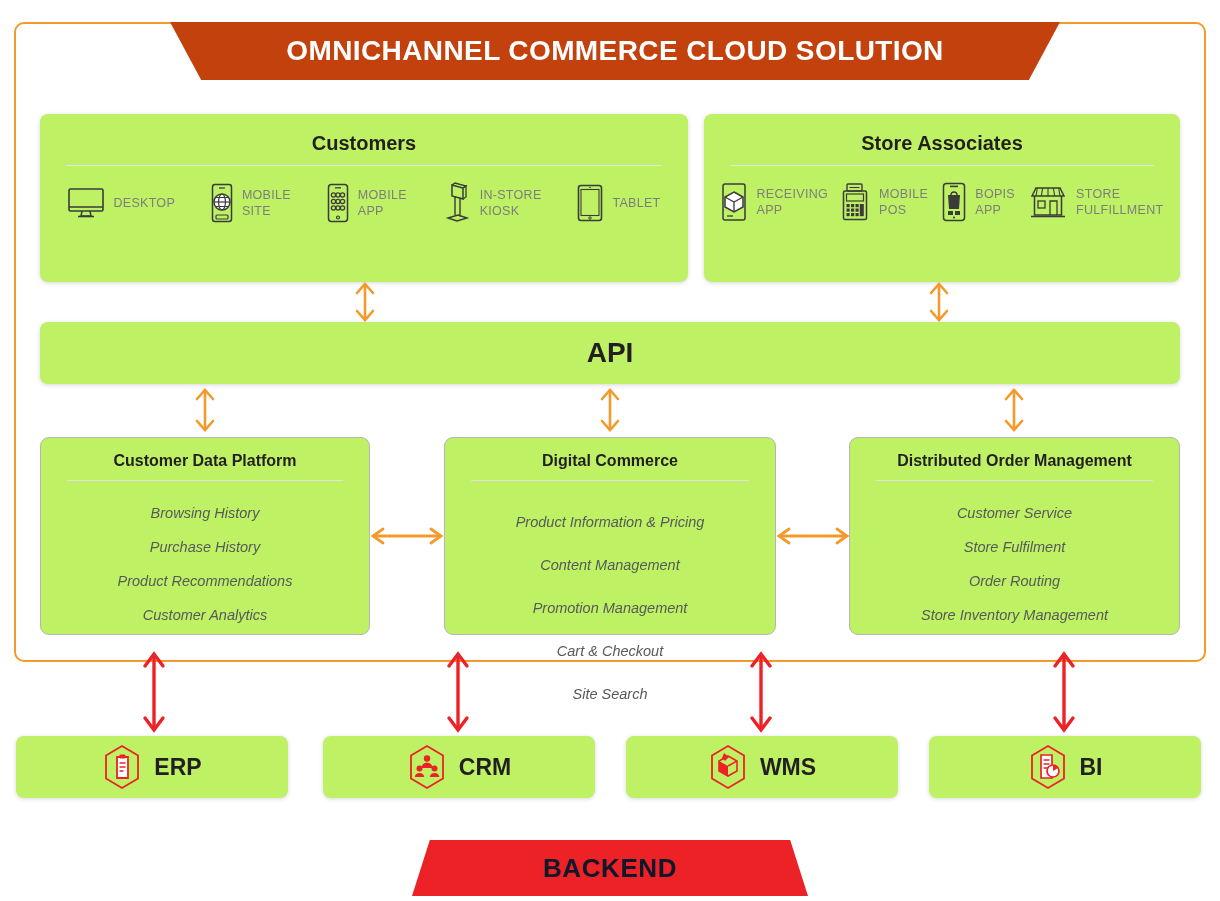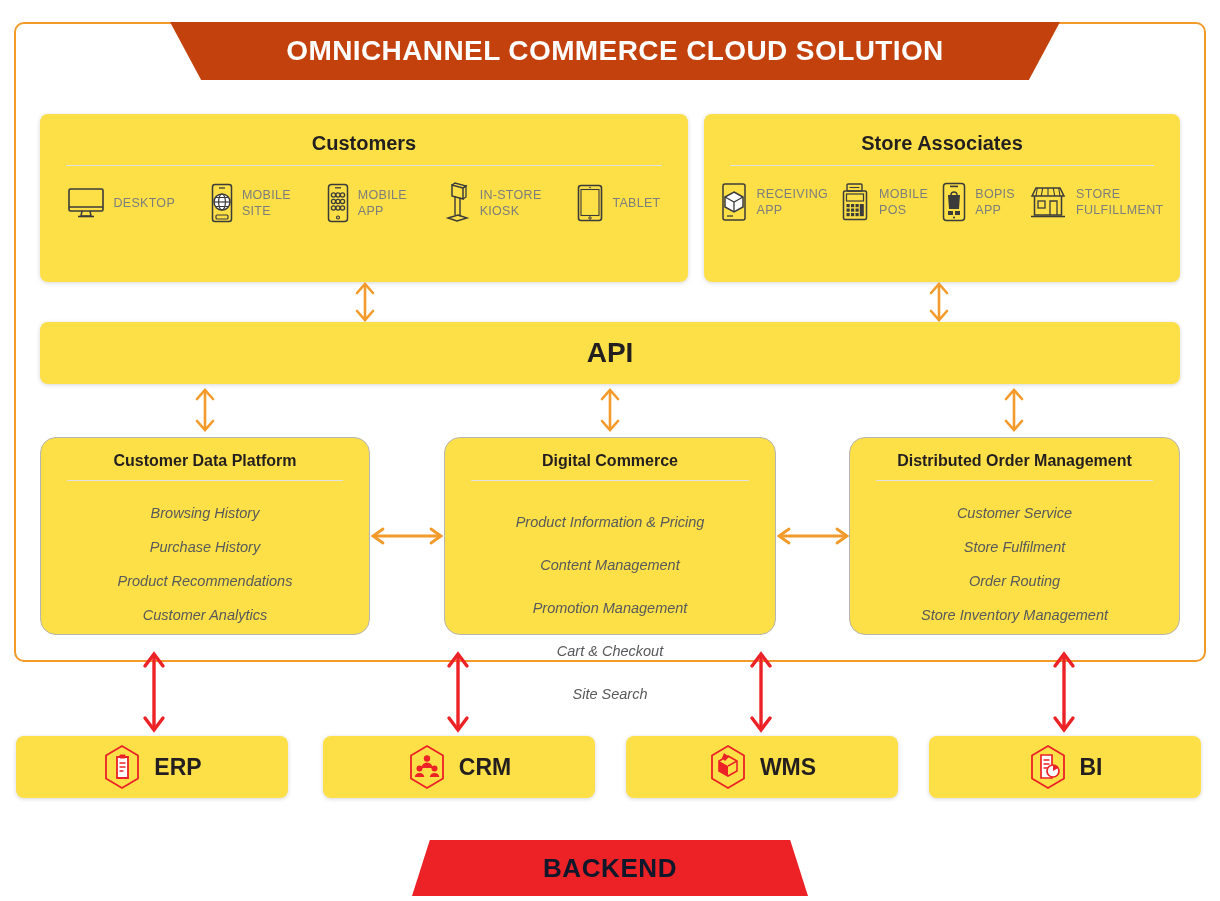--- a/index.html
+++ b/index.html
@@ -39,21 +39,21 @@
     left: 14px;
     top: 22px;
     width: 1192px;
     height: 640px;
     border: 2px solid #F39A2B;
     border-radius: 10px;
   }
 
   
   .card {
-    background: #fde047;
+    background: #bef264;
     border-radius: 8px;
     box-shadow: 0 1px 4px rgba(0,0,0,0.16);
     position: absolute;
   }
 
   .card-title {
     text-align: center;
     font-size: 20px;
     font-weight: bold;
     color: #231f20;
@@ -95,21 +95,21 @@
   
   #api-bar {
     left: 40px; top: 322px; width: 1140px; height: 62px;
     display: flex; align-items: center; justify-content: center;
   }
   #api-bar .card-title { font-size: 28px; }
 
   
   .cap-panel {
     border: 1px solid #b5b5b5;
-    border-radius: 16px;
+    border-radius: 9px;
     box-shadow: none;
     padding-top: 14px;
   }
   .cap-panel .card-title { font-size: 16px; }
   .cap-list {
     margin-top: 6px;
     display: flex;
     flex-direction: column;
     align-items: center;
   }

